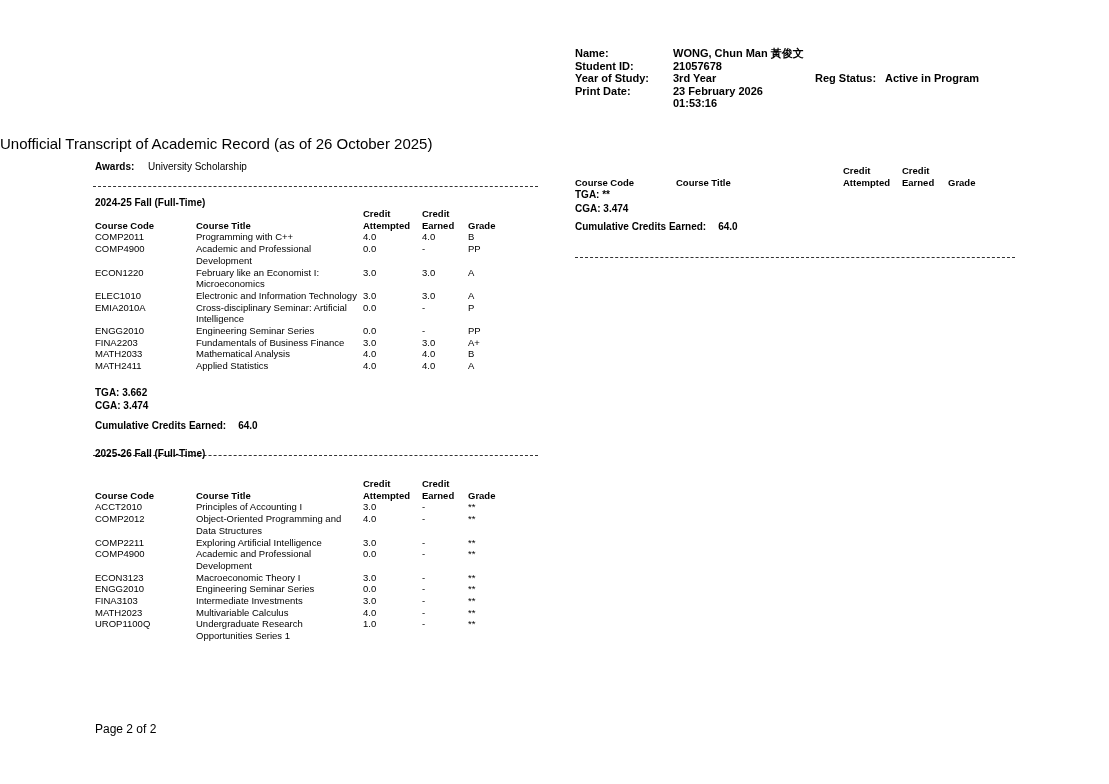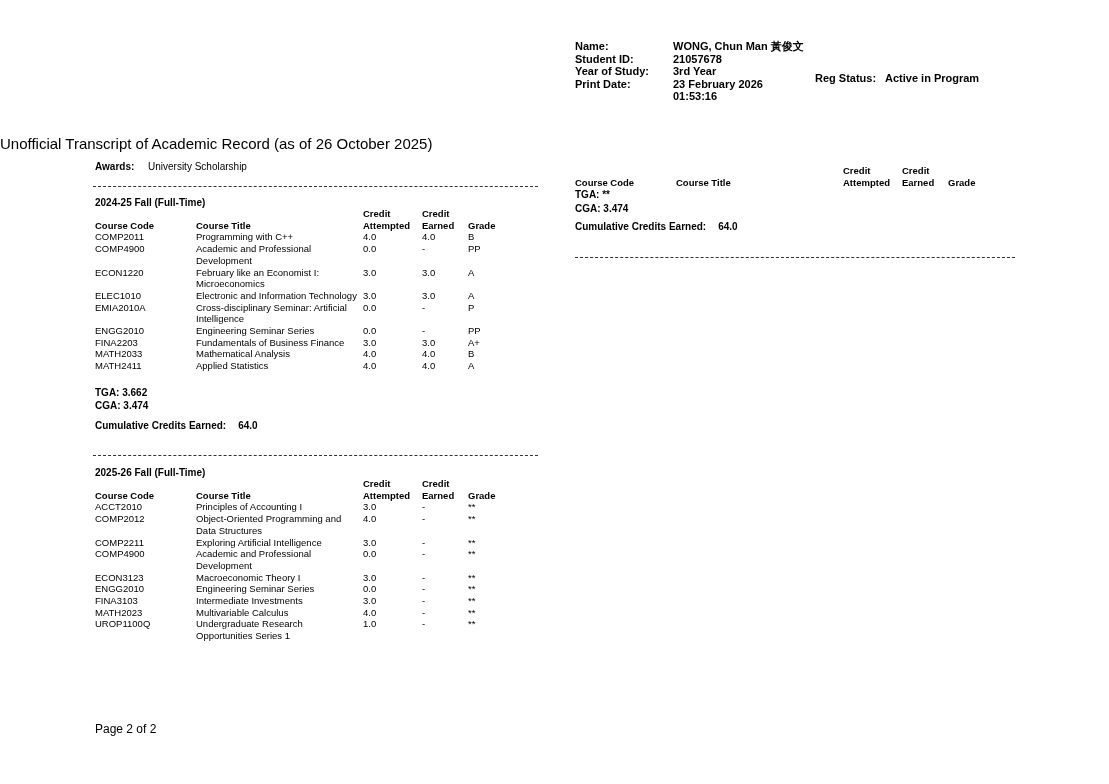--- a/index.html
+++ b/index.html
@@ -8,21 +8,21 @@
     position:relative;
     width:1109px; height:784px;
     background:#ffffff;
     color:#000;
     font-family:"Liberation Sans", sans-serif;
     overflow:hidden;
   }
 
   
   .info-block {
-    position:absolute; left:575px; top:40px;
+    position:absolute; left:575px; top:47px;
     font-size:11px; font-weight:bold; line-height:12.6px;
   }
   .info-row { display:flex; }
   .info-label { width:98px; flex:0 0 98px; }
   .reg-status {
     position:absolute; left:815px; top:72.2px;
     font-size:11px; font-weight:bold; line-height:12.6px;
     display:flex;
   }
   .reg-status .info-label { width:70px; flex:0 0 70px; }
@@ -39,21 +39,21 @@
 
   
   .sep { position:absolute; height:0; border-top:1.2px dashed #333; }
   .sep-1 { left:93px; top:186px; width:445px; }
   .sep-2 { left:93px; top:455px; width:445px; }
   .sep-3 { left:575px; top:257px; width:440px; }
 
   
   .sem-name { position:absolute; left:95px; font-size:10px; font-weight:bold; }
   .sem1-name { top:197px; }
-  .sem2-name { top:467px;text-align:center; }
+  .sem2-name { top:448px;text-align:center; }
 
   .ctable { position:absolute; left:95px; width:448px; font-size:9.5px; line-height:11.7px; }
   .table1 { top:208px; }
   .table2 { top:478px; }
 
   .trow { display:grid; grid-template-columns:101px 167px 59px 46px 1fr; }
   .trow > div { white-space:pre; }
   .thead { font-weight:bold; }
 
   

